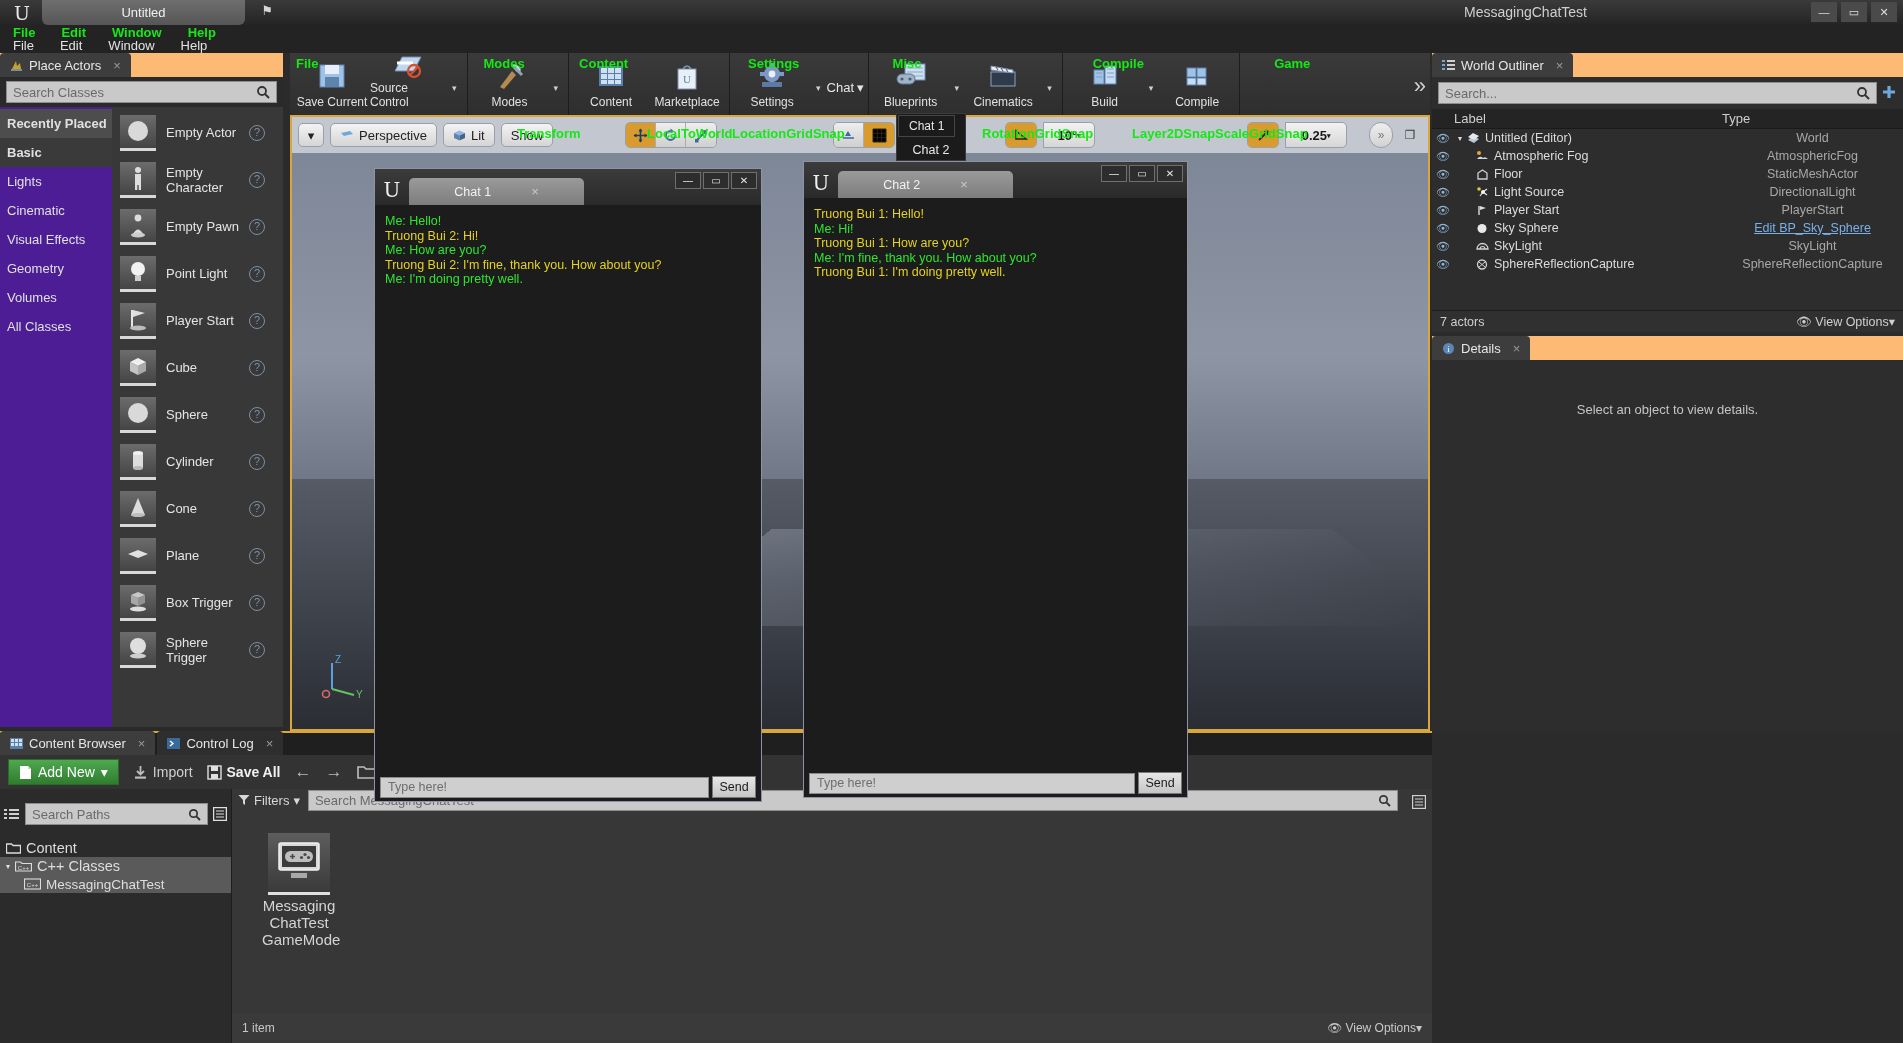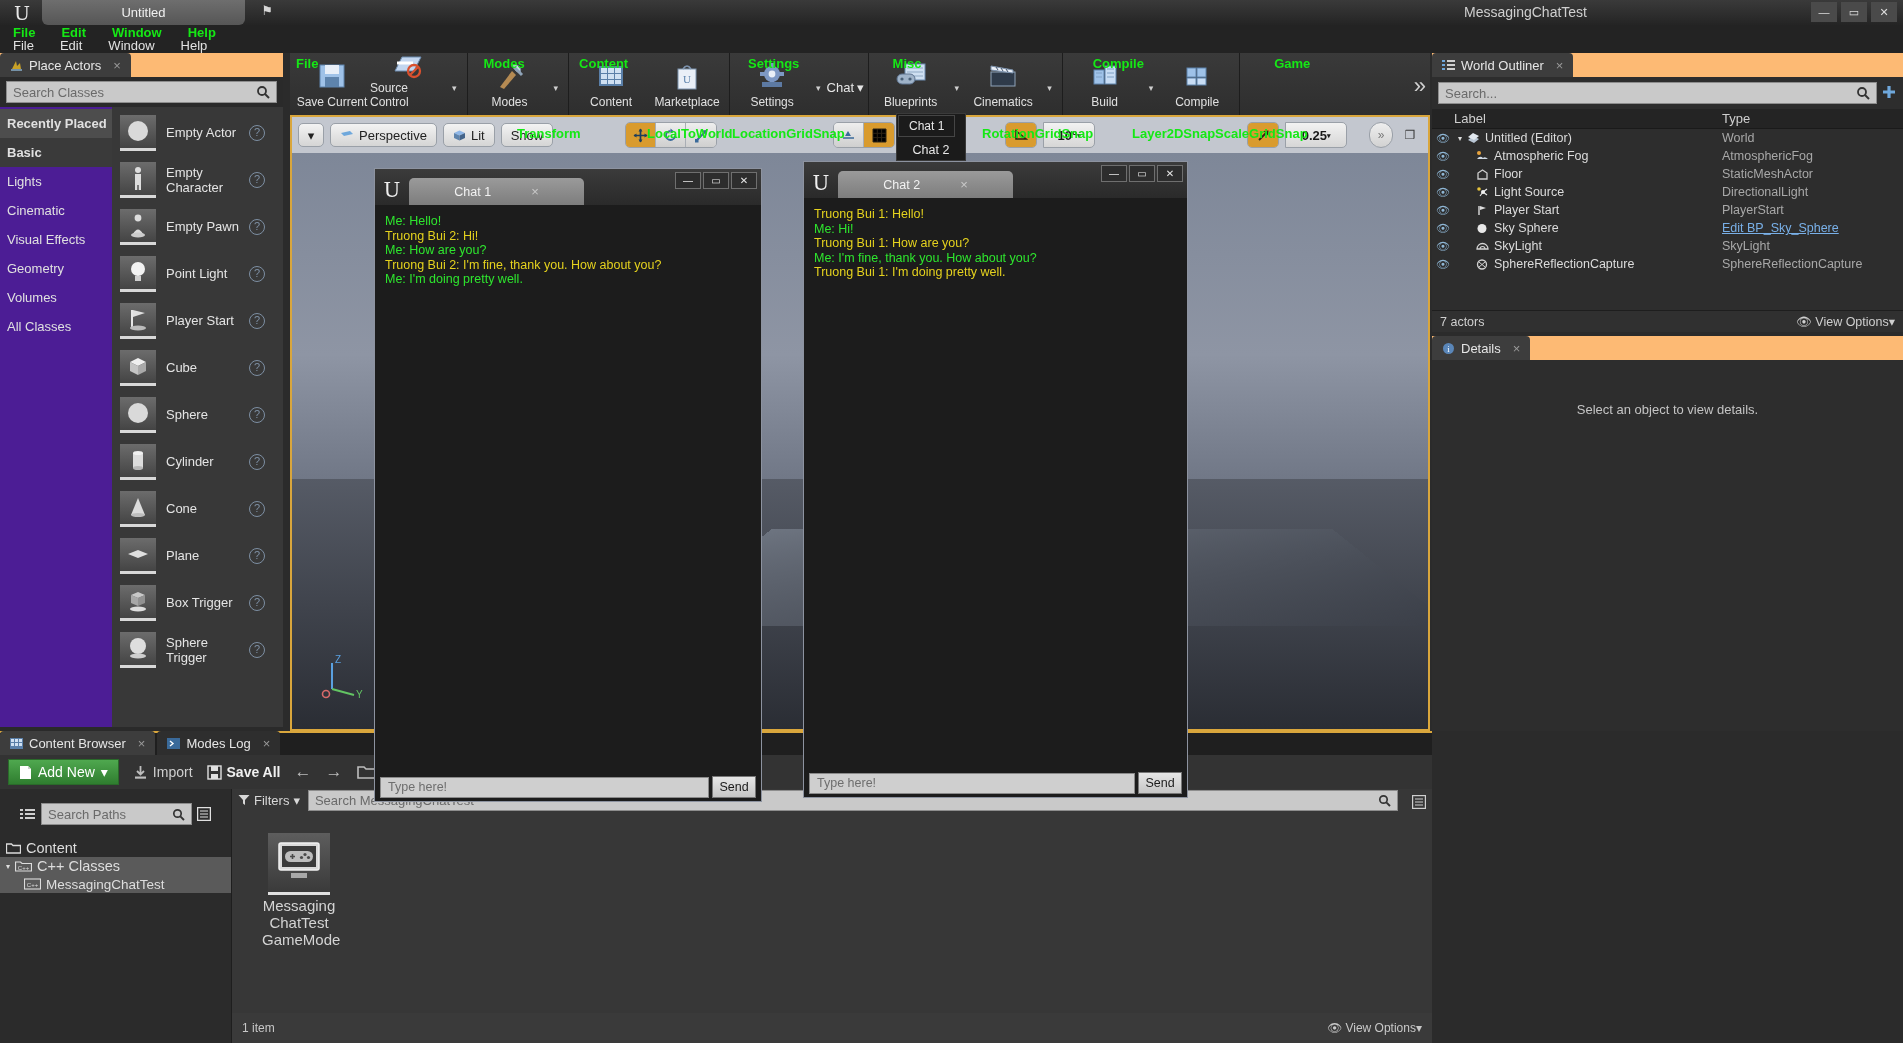--- a/index.html
+++ b/index.html
@@ -118,21 +118,21 @@
     display:flex; align-items:center; justify-content:space-between; padding:0 6px;
     font-size:13px; color:#6a6a6a; }
   .ol-plus { position:absolute; right:4px; top:31px; width:18px; height:18px; color:#6fa8dc; font-size:17px; }
   .ol-head { height:20px; background:#242424; display:flex; align-items:center;
     font-size:13px; color:#cfcfcf; border-bottom:1px solid #1a1a1a; }
   .ol-head .c1 { width:290px; padding-left:22px; position:relative; }
   .ol-head .c2 { flex:1; }
   .ol-row { height:18px; display:flex; align-items:center; font-size:12.5px; }
   .ol-eye { width:22px; text-align:center; color:#8fb7d6; font-size:11px; }
   .ol-label { width:268px; display:flex; align-items:center; gap:5px; color:#dcdcdc; }
-  .ol-type { flex:1; color:#a8a8a8; }
+  .ol-type { flex:1; color:#a8a8a8;text-align:center; }
   .ol-type.link { color:#79b0e8; text-decoration:underline; }
   .ol-footer { position:absolute; left:0; bottom:0; width:100%; height:22px;
     background:#303030; border-top:1px solid #1e1e1e; display:flex; align-items:center;
     justify-content:space-between; padding:0 8px; font-size:12.5px; color:#cfcfcf; }
 
   .details { position:absolute; left:1432px; top:336px; width:471px; height:395px; background:#2d2d2d; }
   .details .msg { text-align:center; margin-top:42px; font-size:13px; color:#c4c4c4; }
 
   
   .cbrowser { position:absolute; left:0; top:731px; width:1432px; height:312px; background:#2e2e2e; }
@@ -140,21 +140,21 @@
     border-top:2px solid #d9a63c; }
   .cb-toolbar { height:34px; display:flex; align-items:center; gap:14px; padding:0 8px;
     background:#333; }
   .cb-addnew { background:linear-gradient(#4fa84f,#2f7d2f); border:1px solid #2a6a2a;
     height:26px; display:flex; align-items:center; gap:6px; padding:0 10px;
     font-size:14px; font-weight:normal; color:#fff; }
   .cb-tbitem { display:flex; align-items:center; gap:5px; font-size:14px; color:#cfcfcf; }
   .cb-arrow { font-size:17px; color:#bdbdbd; }
   .cb-body { display:flex; height:254px; }
   .cb-left { width:232px; background:#2b2b2b; border-right:1px solid #1e1e1e; }
-  .cb-pathsearch { margin:5px 20px; height:40px; display:flex; align-items:center; gap:5px; }
+  .cb-pathsearch { margin:5px 4px; height:40px; display:flex; align-items:center; gap:5px; }
   .cb-pathsearch .box { flex:1; height:22px; background:#c9c9c9; border:1px solid #8d8d8d;
     display:flex; align-items:center; justify-content:space-between; padding:0 6px;
     font-size:13px; color:#6a6a6a; }
   .cb-tree-row { height:18px; display:flex; align-items:center; gap:5px;
     font-size:13.5px; color:#dedede; padding-left:6px; }
   .cb-tree-row.sel { background:#5a5a5a; }
   .cb-right { flex:1; background:#373737; position:relative; }
   .cb-filterbar { height:22px; display:flex; align-items:center; gap:8px; padding:4px 6px; }
   .cb-filters { display:flex; align-items:center; gap:4px; font-size:13px; color:#d8d8d8; }
   .cb-assetsearch { flex:1; height:21px; background:#c9c9c9; border:1px solid #8d8d8d;
@@ -877,21 +877,21 @@
         <span>Content Browser</span>
         <span class="x">×</span>
       </div>
       <div class="panel-tab" style="background:#2e2e2e">
         <span>
           <svg width="13" height="13" viewBox="0 0 13 13">
               <rect x="0" y="1" width="13" height="11" fill="#3a6a9a"></rect>
               <path d="M3 4 L6 6.5 L3 9" stroke="#fff" stroke-width="1.4" fill="none"></path>
             </svg>
         </span>
-        <span>Modes Log</span>
+        <span>Control Log</span>
         <span class="x">×</span>
       </div>
     </div>
 
     <div class="cb-toolbar">
       <div class="cb-addnew">
         <span>
           <svg width="13" height="15" viewBox="0 0 13 15">
               <path d="M1 1 h8 l3 3 v10 h-11 Z" fill="#fff"></path>
               <path d="M9 1 v3 h3" fill="#cfcfcf"></path>

